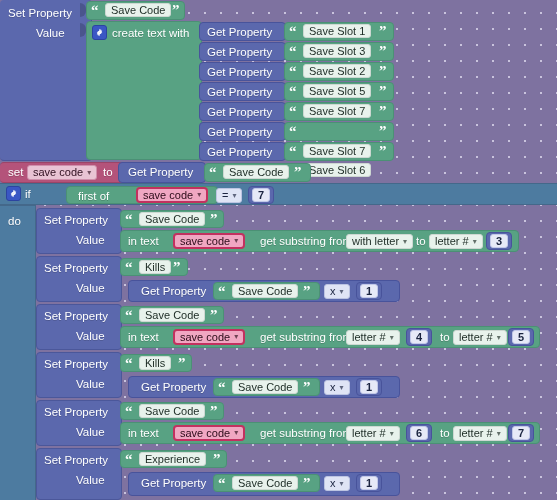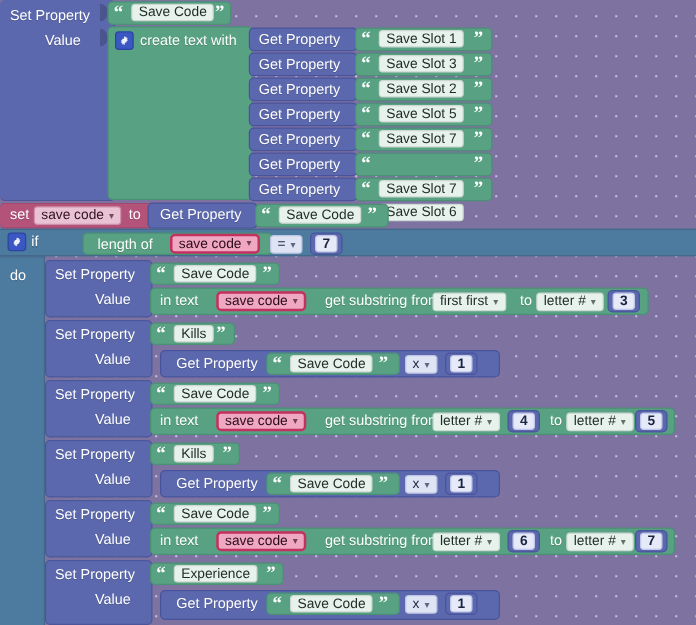--- a/index.html
+++ b/index.html
@@ -187,21 +187,21 @@
     <div class="gear" style="left:6px;top:186px;">
       <svg width="9" height="9" viewBox="0 0 24 24" fill="#ffffff" aria-hidden="true">
         <path d="M12 8a4 4 0 1 0 0 8 4 4 0 0 0 0-8zm0 6a2 2 0 1 1 0-4 2 2 0 0 1 0 4z"></path>
         <path d="M12 2l1.6 2.3 2.7-.6.5 2.7 2.5 1.1-1.3 2.4 1.3 2.4-2.5 1.1-.5 2.7-2.7-.6L12 22l-1.6-2.3-2.7.6-.5-2.7-2.5-1.1L6 14.1 4.7 11.7l2.5-1.1.5-2.7 2.7.6L12 2z" opacity=".85"></path>
       </svg>
     </div>
     <span class="lbl" style="left:25px;top:189px;">if</span>
     <span class="lbl" style="left:8px;top:216px;">do</span>
 
     <div class="blk c-green rnd" style="left:66px;top:186px;width:152px;height:18px;"></div>
-    <span class="lbl" style="left:78px;top:191px;">length of</span>
+    <span class="lbl" style="left:78px;top:191px;">first of</span>
     <div class="field varpink" style="left:136px;top:187px;height:16px;">
       <span>save code</span>
       <span class="caret">▾</span>
     </div>
     <div class="field op" style="left:216px;top:188px;height:15px;">
       <span>=</span>
       <span class="caret">▾</span>
     </div>
     <div class="blk c-blue2 rnd" style="left:248px;top:186px;width:26px;height:18px;"></div>
     <div class="field num" style="left:252px;top:188px;width:18px;height:14px;padding:0;">7</div>
@@ -219,21 +219,21 @@
     <span class="quote" style="left:210px;top:212px;">”</span>
 
     <div class="blk c-green rnd" style="left:120px;top:230px;width:399px;height:22px;"></div>
     <span class="lbl" style="left:128px;top:236px;">in text</span>
     <div class="field varpink" style="left:173px;top:233px;height:16px;">
       <span>save code</span>
       <span class="caret">▾</span>
     </div>
     <span class="lbl" style="left:260px;top:236px;">get substring from</span>
     <div class="field" style="left:346px;top:234px;height:15px;">
-      <span>first first</span>
+      <span>with letter</span>
       <span class="caret">▾</span>
     </div>
     <span class="lbl" style="left:416px;top:236px;">to</span>
     <div class="field" style="left:429px;top:234px;height:15px;">
       <span>letter #</span>
       <span class="caret">▾</span>
     </div>
     <div class="blk c-blue2 rnd" style="left:486px;top:232px;width:26px;height:18px;"></div>
     <div class="field num" style="left:490px;top:234px;width:18px;height:14px;padding:0;">3</div>
 

